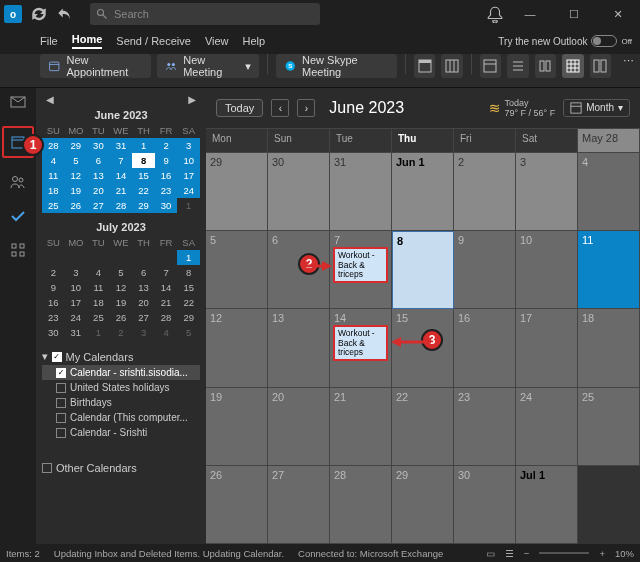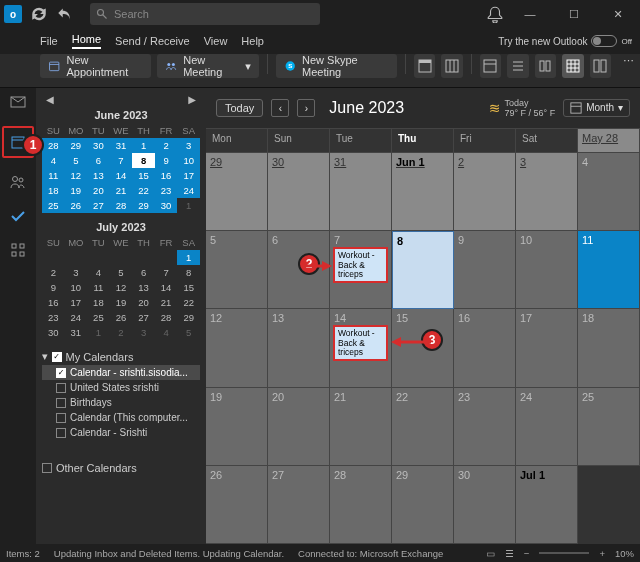--- a/index.html
+++ b/index.html
@@ -4,21 +4,21 @@
 <style>
   * { box-sizing: border-box; margin: 0; padding: 0; font-family: "Segoe UI", sans-serif; }
   body { background: #1f1f1f; color: #ddd; width: 640px; height: 562px; overflow: hidden; font-size: 11px; position: relative; }
   .titlebar { height: 28px; background: #1f1f1f; display: flex; align-items: center; padding: 0 4px; gap: 8px; }
   .titlebar .logo { width: 18px; height: 18px; background: #0a84c7; border-radius: 2px; display: flex; align-items: center; justify-content: center; color: #fff; font-size: 10px; font-weight: bold; }
   .titlebar .tb-icon { width: 18px; height: 18px; display: flex; align-items: center; justify-content: center; color: #bbb; }
   .searchbox { flex: 0 0 230px; height: 22px; background: #3a3a3a; border-radius: 3px; display: flex; align-items: center; padding: 0 6px; gap: 6px; color: #888; margin-left: 8px; }
   .titlebar .spacer { flex: 1; }
   .win-btn { width: 36px; height: 28px; display: flex; align-items: center; justify-content: center; color: #bbb; }
   .menubar { height: 26px; background: #1f1f1f; display: flex; align-items: center; padding-left: 40px; gap: 14px; font-size: 11px; color: #ccc; }
-  .menubar .active { color: #fff; font-weight: 400; border-bottom: 2px solid #fff; padding-bottom: 2px; }
+  .menubar .active { color: #fff; font-weight: 700; border-bottom: 2px solid #fff; padding-bottom: 2px; }
   .try-new { margin-left: auto; margin-right: 8px; display: flex; align-items: center; gap: 4px; font-size: 10px; color: #ccc; }
   .toggle { width: 26px; height: 12px; border: 1px solid #888; border-radius: 6px; display: flex; align-items: center; padding: 0 1px; }
   .toggle .knob { width: 8px; height: 8px; background: #888; border-radius: 50%; }
   .toolbar { height: 34px; background: #2b2b2b; display: flex; align-items: flex-start; padding-left: 40px; gap: 6px; border-bottom: 1px solid #111; }
   .tbtn { height: 24px; background: #3a3a3a; border-radius: 3px; display: flex; align-items: center; padding: 0 8px; gap: 6px; color: #ddd; font-size: 11px; }
   .tbtn svg { width: 14px; height: 14px; }
   .vdiv { width: 1px; height: 20px; background: #444; margin: 0 2px; }
   .tbticon { width: 24px; height: 24px; background: #3a3a3a; border-radius: 3px; display: flex; align-items: center; justify-content: center; }
   .tbticon.sel { background: #555; }
   .dots { color: #ccc; padding: 0 6px; }
@@ -46,21 +46,21 @@
   .cal-head { height: 40px; display: flex; align-items: center; padding: 0 10px; gap: 8px; background: #2b2b2b; }
   .today-btn { border: 1px solid #666; border-radius: 3px; padding: 2px 8px; font-size: 11px; background: #333; }
   .nav-btn { width: 18px; height: 18px; border: 1px solid #666; border-radius: 2px; display: flex; align-items: center; justify-content: center; font-size: 10px; }
   .cal-title { font-size: 16px; font-weight: 400; color: #fff; margin-left: 6px; }
   .weather { margin-left: auto; display: flex; align-items: center; gap: 4px; font-size: 9px; color: #bbb; }
   .month-dd { border: 1px solid #555; border-radius: 3px; padding: 2px 6px; font-size: 10px; display: flex; gap: 4px; }
   .grid { flex: 1; display: grid; grid-template-columns: repeat(7, 1fr); grid-template-rows: 24px repeat(5, 1fr); border-top: 1px solid #444; }
   .dh { background: #333; border-right: 1px solid #444; border-bottom: 1px solid #444; padding: 4px 6px; font-size: 10px; color: #aaa; }
   .dh.bold { color: #fff; font-weight: bold; }
   .cell { border-right: 1px solid #444; border-bottom: 1px solid #444; padding: 3px 4px; font-size: 10px; color: #bbb; position: relative; background: #6a6a6a; }
-  .cell.light { background: #8a8a8a; color: #333; text-decoration: underline; }
+  .cell.light { background: #8a8a8a; color: #333; }
   .cell.sel { background: #0a84c7; color: #fff; }
   .cell.today { background: #c8dcef; color: #000; border: 1px solid #3a6ea5; }
   .cell .dn { font-size: 11px; }
   .cell .dn.bold { font-weight: bold; color: #000; }
   .evt { position: absolute; top: 16px; left: 3px; right: 3px; background: #cfe4f7; border-left: 3px solid #2b7fc7; padding: 2px 3px; font-size: 8.5px; line-height: 1.1; color: #000; }
   .red-box { border: 2px solid #d62c2c; }
   .arrow { position: absolute; z-index: 20; }
   .arrow svg { display: block; }
   .statusbar { height: 18px; background: #1f1f1f; color: #aaa; font-size: 9.5px; display: flex; align-items: center; padding: 0 6px; gap: 14px; }
   .statusbar .right { margin-left: auto; display: flex; gap: 10px; align-items: center; }
@@ -368,21 +368,21 @@
       </table>
     <div class="cal-list">
       <div class="grp">▾ <span class="cb on">✓</span> <span>My Calendars</span></div>
       <div id="cal-items">
           <div class="item sel">
             <span class="cb on">✓</span> 
             <span>Calendar - srishti.sisodia...</span>
           </div>
           <div class="item">
             <span class="cb"></span> 
-            <span>United States srishti</span>
+            <span>United States holidays</span>
           </div>
           <div class="item">
             <span class="cb"></span> 
             <span>Birthdays</span>
           </div>
           <div class="item">
             <span class="cb"></span> 
             <span>Calendar (This computer...</span>
           </div>
           <div class="item">

